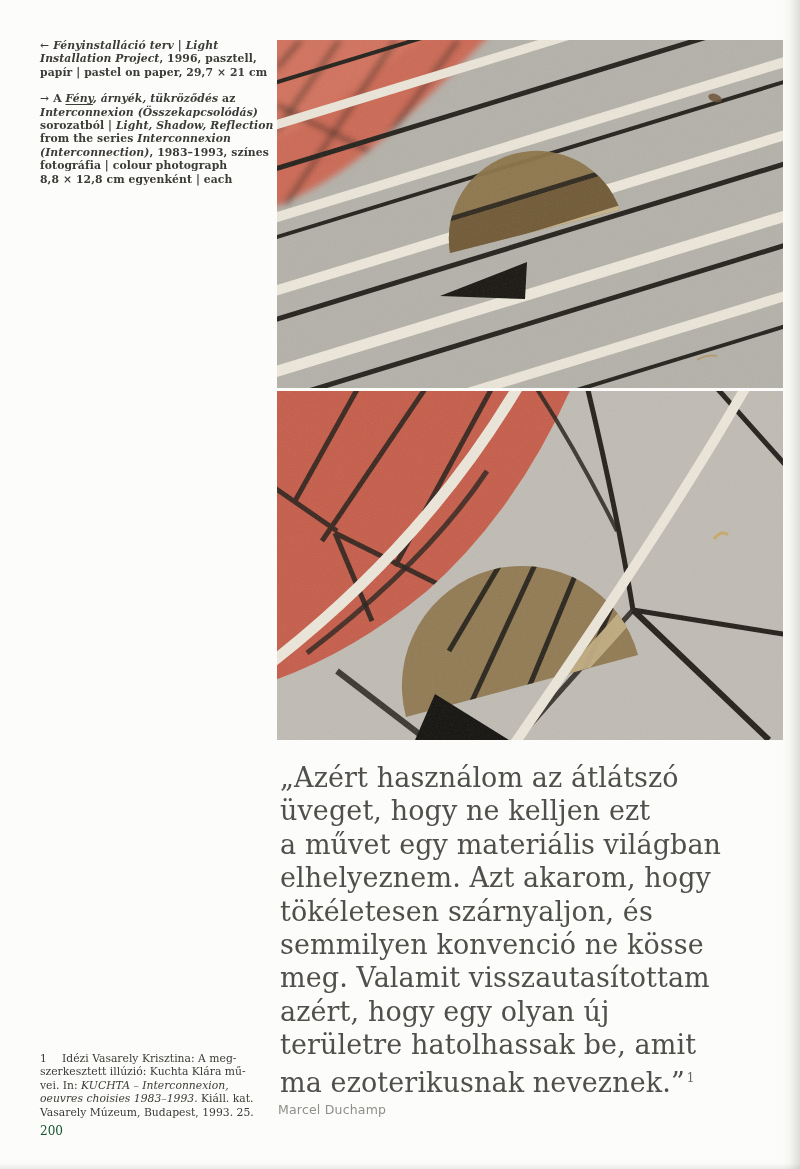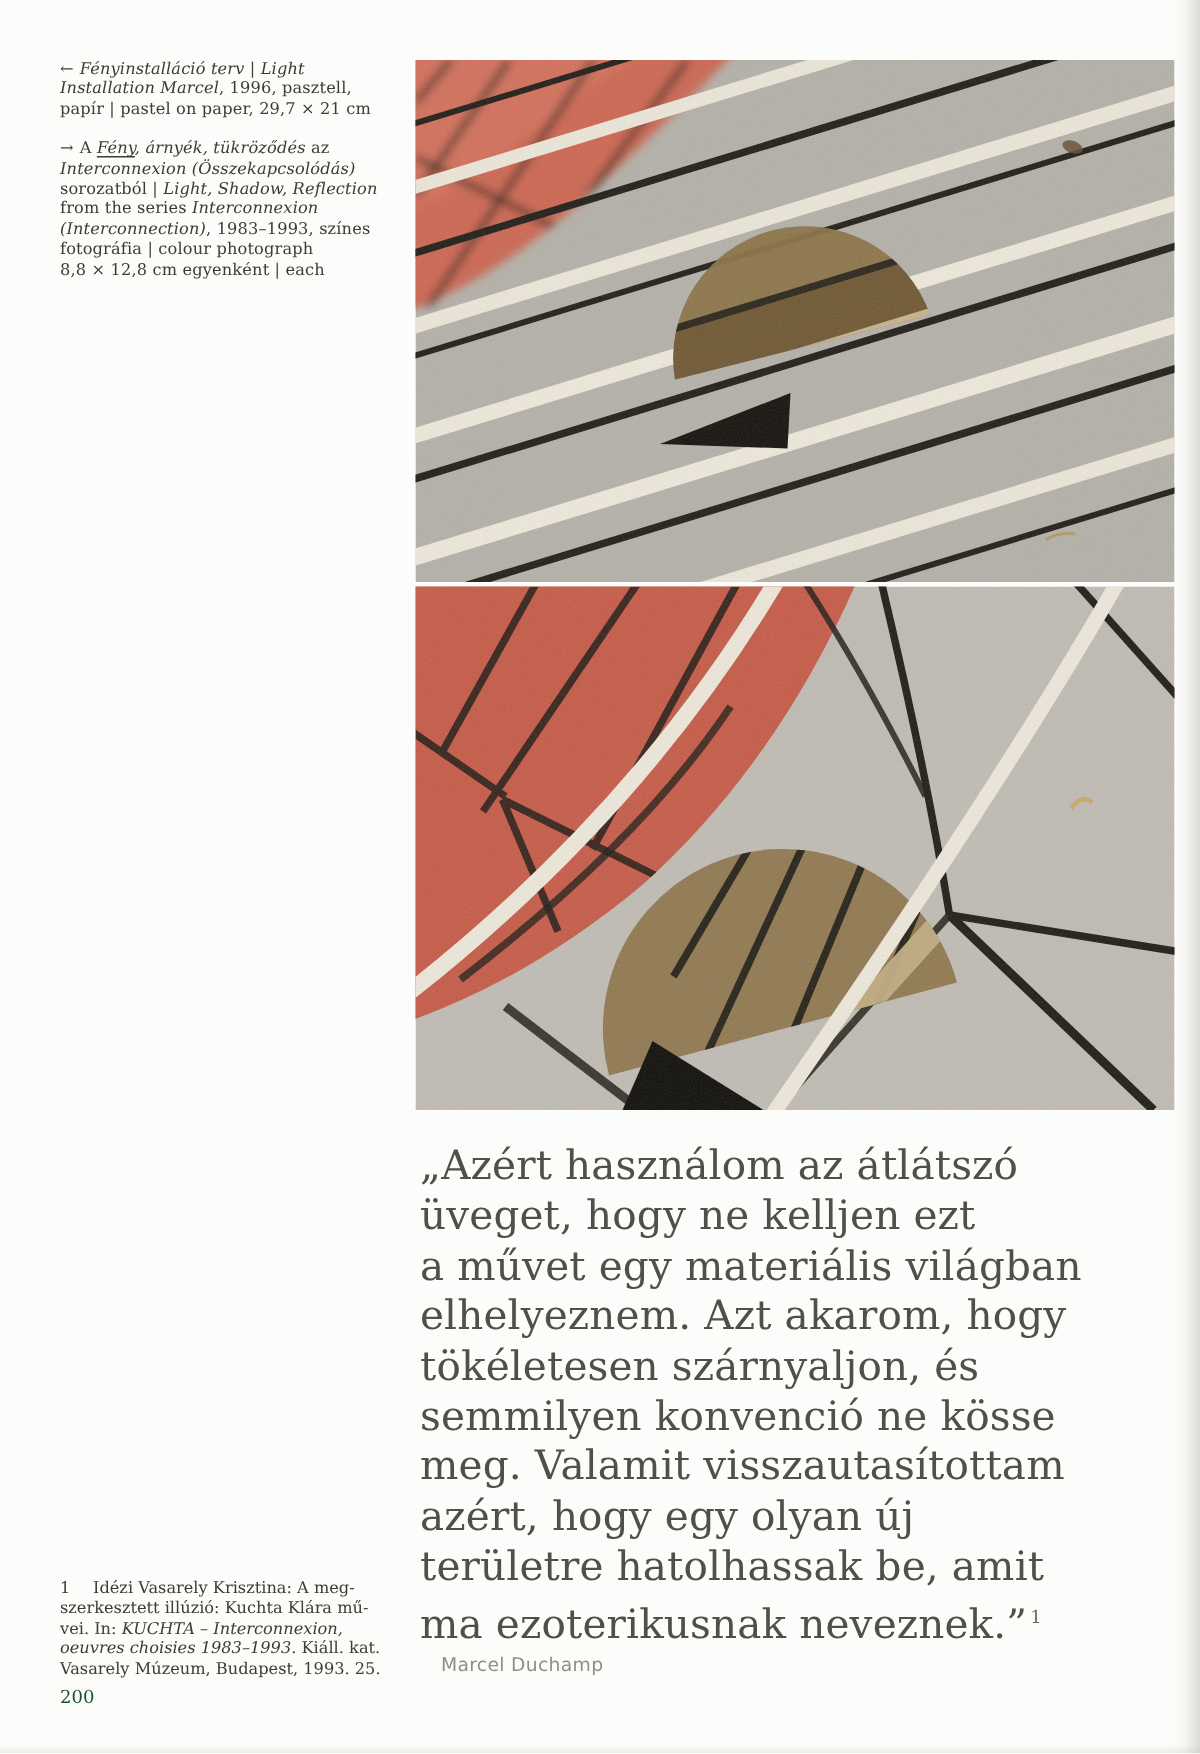--- a/index.html
+++ b/index.html
@@ -1,48 +1,48 @@
 <!DOCTYPE html>
 <html><head>
 <meta charset="utf-8">
 <style>
   html,body{margin:0;padding:0;background:#ffffff;}
   .page{position:relative;width:800px;height:1169px;background:#fcfcfa;overflow:hidden;
         font-family:"DejaVu Serif", serif;color:#3c3b37;}
   .captions{position:absolute;left:40px;top:39px;width:235px;}
-  .caption{font-size:10.8px;line-height:13.4px;margin-bottom:13px;letter-spacing:0.1px;}
+  .caption{font-size:10.8px;line-height:13.4px;margin-bottom:13px;letter-spacing:0.1px;font-weight:bold;}
   .arrow{margin-right:4px;}
   .it{font-style:italic;}
   .ul{text-decoration:underline;text-underline-offset:1.5px;}
   .photo{position:absolute;left:277px;width:506px;display:block;}
   .photo svg{display:block;}
   #photo1{top:40px;height:348px;}
   #photo2{top:391px;height:349px;}
   .quote{position:absolute;left:276px;top:757px;width:516px;margin:4px;
          font-size:27px;line-height:33.4px;color:#504f4b;letter-spacing:0.1px;}
   .quote sup{font-size:12px;color:#6a6965;margin-left:2px;}
-  .attribution{position:absolute;left:294px;top:1102px;font-family:"DejaVu Sans", sans-serif;
+  .attribution{position:absolute;left:278px;top:1102px;font-family:"DejaVu Sans", sans-serif;
          font-size:12.5px;color:#8f8e8a;letter-spacing:0.2px;}
   .footnote{position:absolute;left:40px;top:1052px;width:235px;
          font-size:10.8px;line-height:13.4px;}
   .fn-num{display:inline-block;width:22px;}
   .page-number{position:absolute;left:40px;top:1124px;font-size:12px;color:#14532d;}
   .page-edge{position:absolute;right:0;top:0;width:18px;height:1169px;
          background:linear-gradient(to right, rgba(110,108,100,0) 0%, rgba(110,108,100,0.04) 40%, rgba(110,108,100,0.22) 100%);}
   .page-bottom{position:absolute;left:0;bottom:0;width:800px;height:6px;
          background:linear-gradient(to bottom, rgba(110,108,100,0), rgba(110,108,100,0.12));}
 </style>
 </head>
 <body>
 
 <div class="page">
 
   <aside class="captions">
     <div class="caption">
-      <span class="arrow">←</span><span><span class="it">Fényinstalláció terv | Light</span><br><span class="it">Installation Marcel</span><span>, 1996, pasztell,</span><br><span>papír | pastel on paper, 29,7 × 21 cm</span></span>
+      <span class="arrow">←</span><span><span class="it">Fényinstalláció terv | Light</span><br><span class="it">Installation Project</span><span>, 1996, pasztell,</span><br><span>papír | pastel on paper, 29,7 × 21 cm</span></span>
     </div>
     <div class="caption">
       <span class="arrow">→</span><span><span>A </span><span class="it ul">Fény</span><span class="it">, árnyék, tükröződés</span><span> az</span><br><span class="it">Interconnexion (Összekapcsolódás)</span><br><span>sorozatból | </span><span class="it">Light, Shadow, Reflection</span><br><span>from the series </span><span class="it">Interconnexion</span><br><span class="it">(Interconnection)</span><span>, 1983–1993, színes</span><br><span>fotográfia | colour photograph</span><br><span>8,8 × 12,8 cm egyenként | each</span></span>
     </div>
   </aside>
 
   <figure class="photo" id="photo1" style="margin:0" aria-label="Colour photograph: grey granular surface crossed diagonally by white ropes and black shadow lines, red area in the upper left corner, brown semicircular shadow in the centre with a black wedge below it">
     <svg viewBox="0 0 506 348" width="506" height="348" preserveAspectRatio="none">
       <defs>
         <filter id="gr1">

